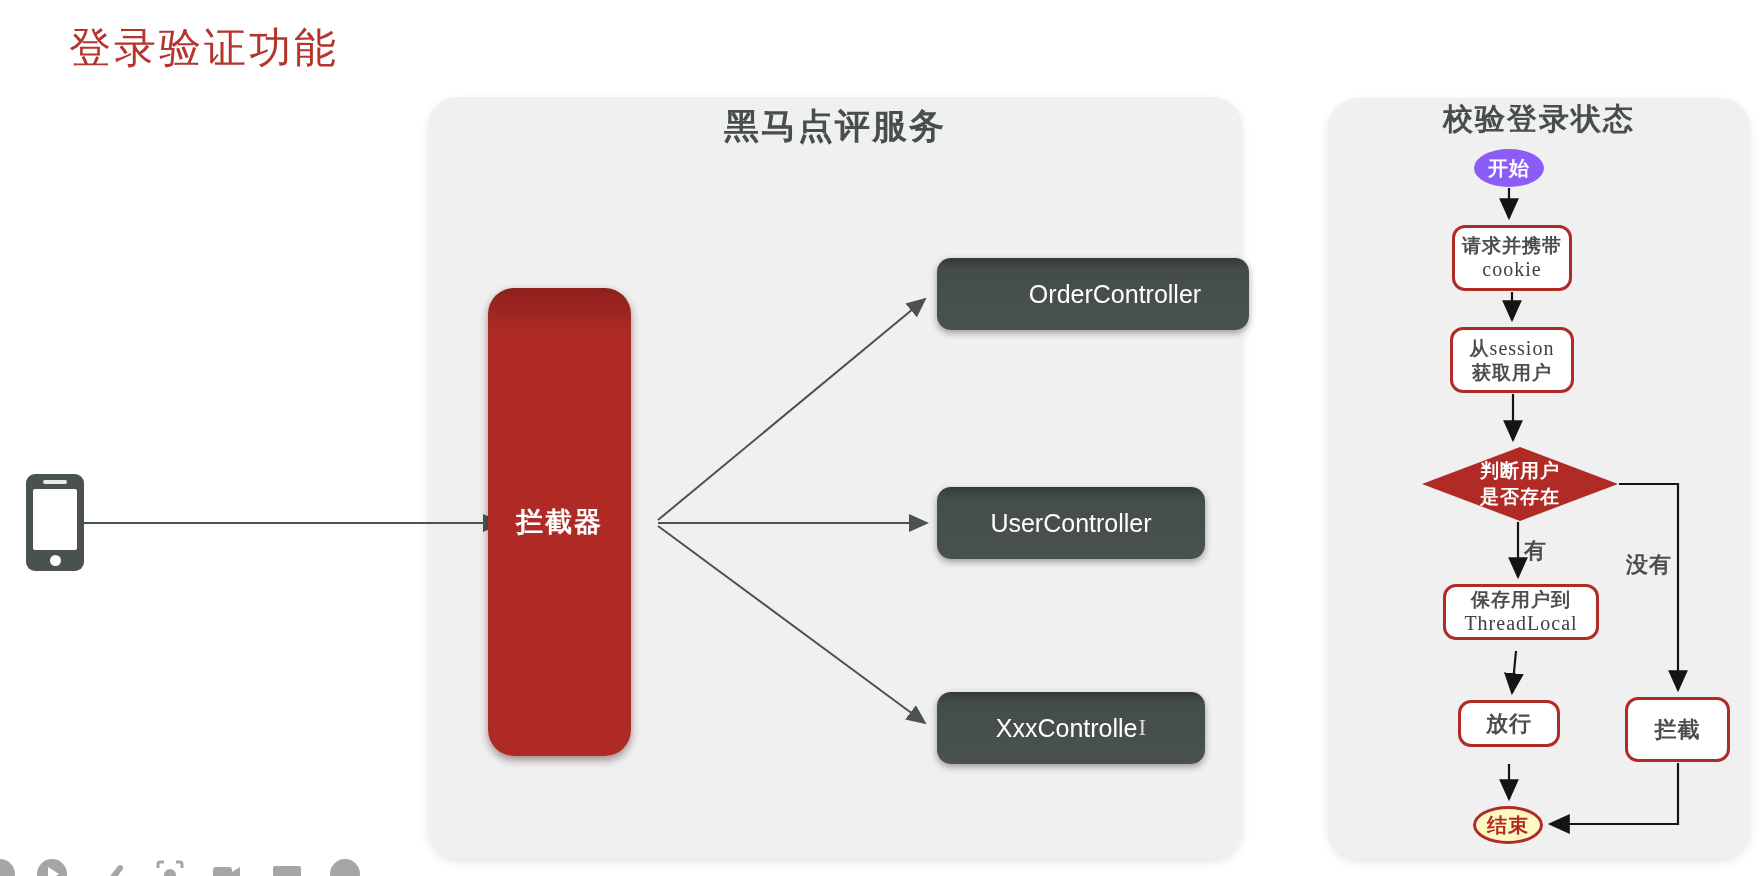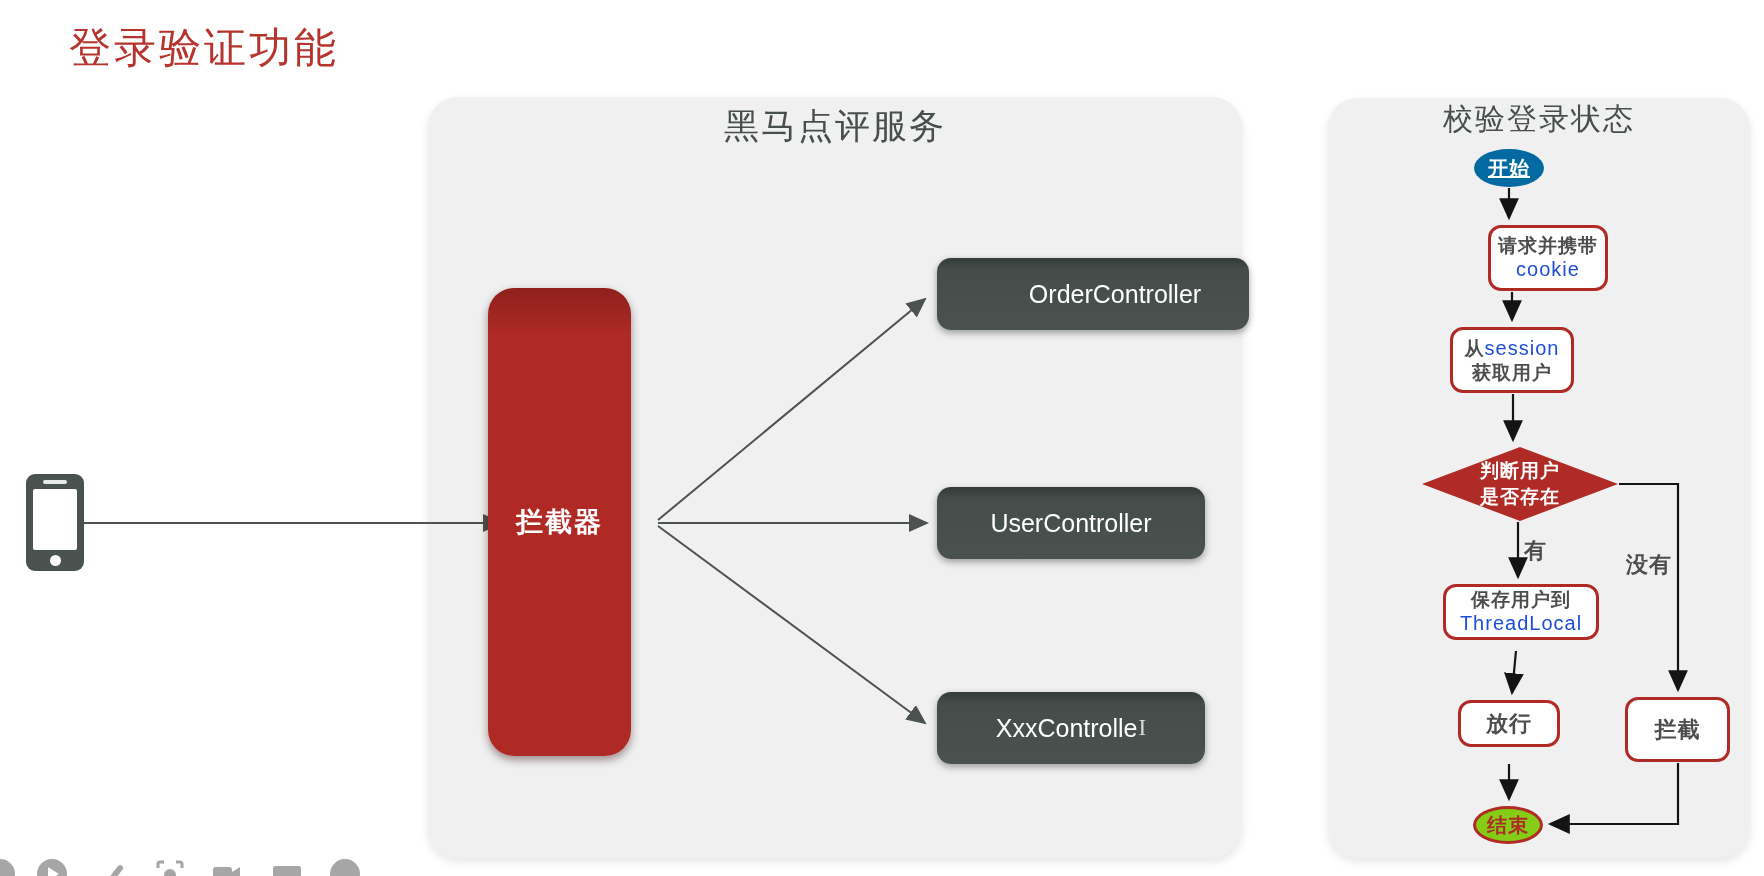--- a/index.html
+++ b/index.html
@@ -14,21 +14,21 @@
     font-size:42px;color:#B5342E;letter-spacing:3px;
   }
   
   .panel{
     position:absolute;background:#F0F0F1;border-radius:30px;
     box-shadow:0 4px 10px rgba(0,0,0,.10);
   }
   #service-panel{left:428px;top:97px;width:814px;height:761px;}
   #flow-panel{left:1328px;top:98px;width:422px;height:760px;}
   .panel-title{
-    position:absolute;text-align:center;font-weight:normal;color:#474F4D;letter-spacing:2px;
+    position:absolute;text-align:center;font-weight:bold;color:#474F4D;letter-spacing:2px;
   }
   #service-panel-title{left:428px;top:103px;width:814px;font-size:35px;}
   #flow-panel-title{left:1328px;top:99px;width:422px;font-size:30px;}
   
   .phone{
     position:absolute;left:26px;top:474px;width:58px;height:97px;
     background:#4A524F;border-radius:9px;
   }
   .phone .screen{position:absolute;left:7px;right:7px;top:15px;bottom:21px;background:#ffffff;border-radius:2px;}
   .phone .speaker{position:absolute;left:50%;top:6px;width:24px;height:4px;margin-left:-12px;background:#E8EBEA;border-radius:2px;}
@@ -56,32 +56,32 @@
     font-family:"Liberation Serif","DejaVu Serif",serif;
     color:#D8DCDB;font-size:23px;margin-left:1px;font-weight:400;
   }
   
   .fnode{
     position:absolute;background:#ffffff;border:3px solid #B02B26;border-radius:13px;
     display:flex;flex-direction:column;align-items:center;justify-content:center;
     text-align:center;line-height:1.25;box-sizing:border-box;
   }
   .cn{color:#4D4D4D;font-weight:bold;font-size:19px;letter-spacing:1px;}
-  .en{color:#1d4ed8;font-weight:400;font-size:20px;letter-spacing:1px;}
-  #node-request{left:1488px;top:225px;width:120px;height:66px;}
+  .en{color:#404040;font-weight:400;font-size:20px;letter-spacing:1px;font-family:Liberation Serif, serif;}
+  #node-request{left:1452px;top:225px;width:120px;height:66px;}
   #node-session{left:1450px;top:327px;width:124px;height:66px;}
   #node-save{left:1443px;top:584px;width:156px;height:56px;}
   #node-pass{left:1458px;top:700px;width:102px;height:47px;}
   #node-intercept{left:1625px;top:697px;width:105px;height:65px;}
   .fellipse{
     position:absolute;border-radius:50%;display:flex;align-items:center;justify-content:center;
     font-weight:bold;font-size:20px;letter-spacing:1px;box-sizing:border-box;
   }
-  #node-start{left:1474px;top:149px;width:70px;height:38px;background:#0369a1;color:#ffffff;text-decoration:underline;}
-  #node-end{left:1473px;top:806px;width:70px;height:38px;background:#84cc16;border:3px solid #B02B26;color:#B02B26;}
+  #node-start{left:1474px;top:149px;width:70px;height:38px;background:#8b5cf6;color:#ffffff;}
+  #node-end{left:1473px;top:806px;width:70px;height:38px;background:#fef9c3;border:3px solid #B02B26;color:#B02B26;}
   .diamond{
     position:absolute;left:1422px;top:447px;width:196px;height:74px;
     background:#B02B26;
     clip-path:polygon(50% 0,100% 50%,50% 100%,0 50%);
     display:flex;flex-direction:column;align-items:center;justify-content:center;
     color:#ffffff;font-weight:bold;font-size:19px;line-height:1.35;letter-spacing:1px;
   }
   .edge-label{position:absolute;color:#4D4D4D;font-weight:bold;font-size:22px;}
   #label-yes{left:1524px;top:536px;}
   #label-no{left:1626px;top:550px;width:48px;letter-spacing:1px;}

